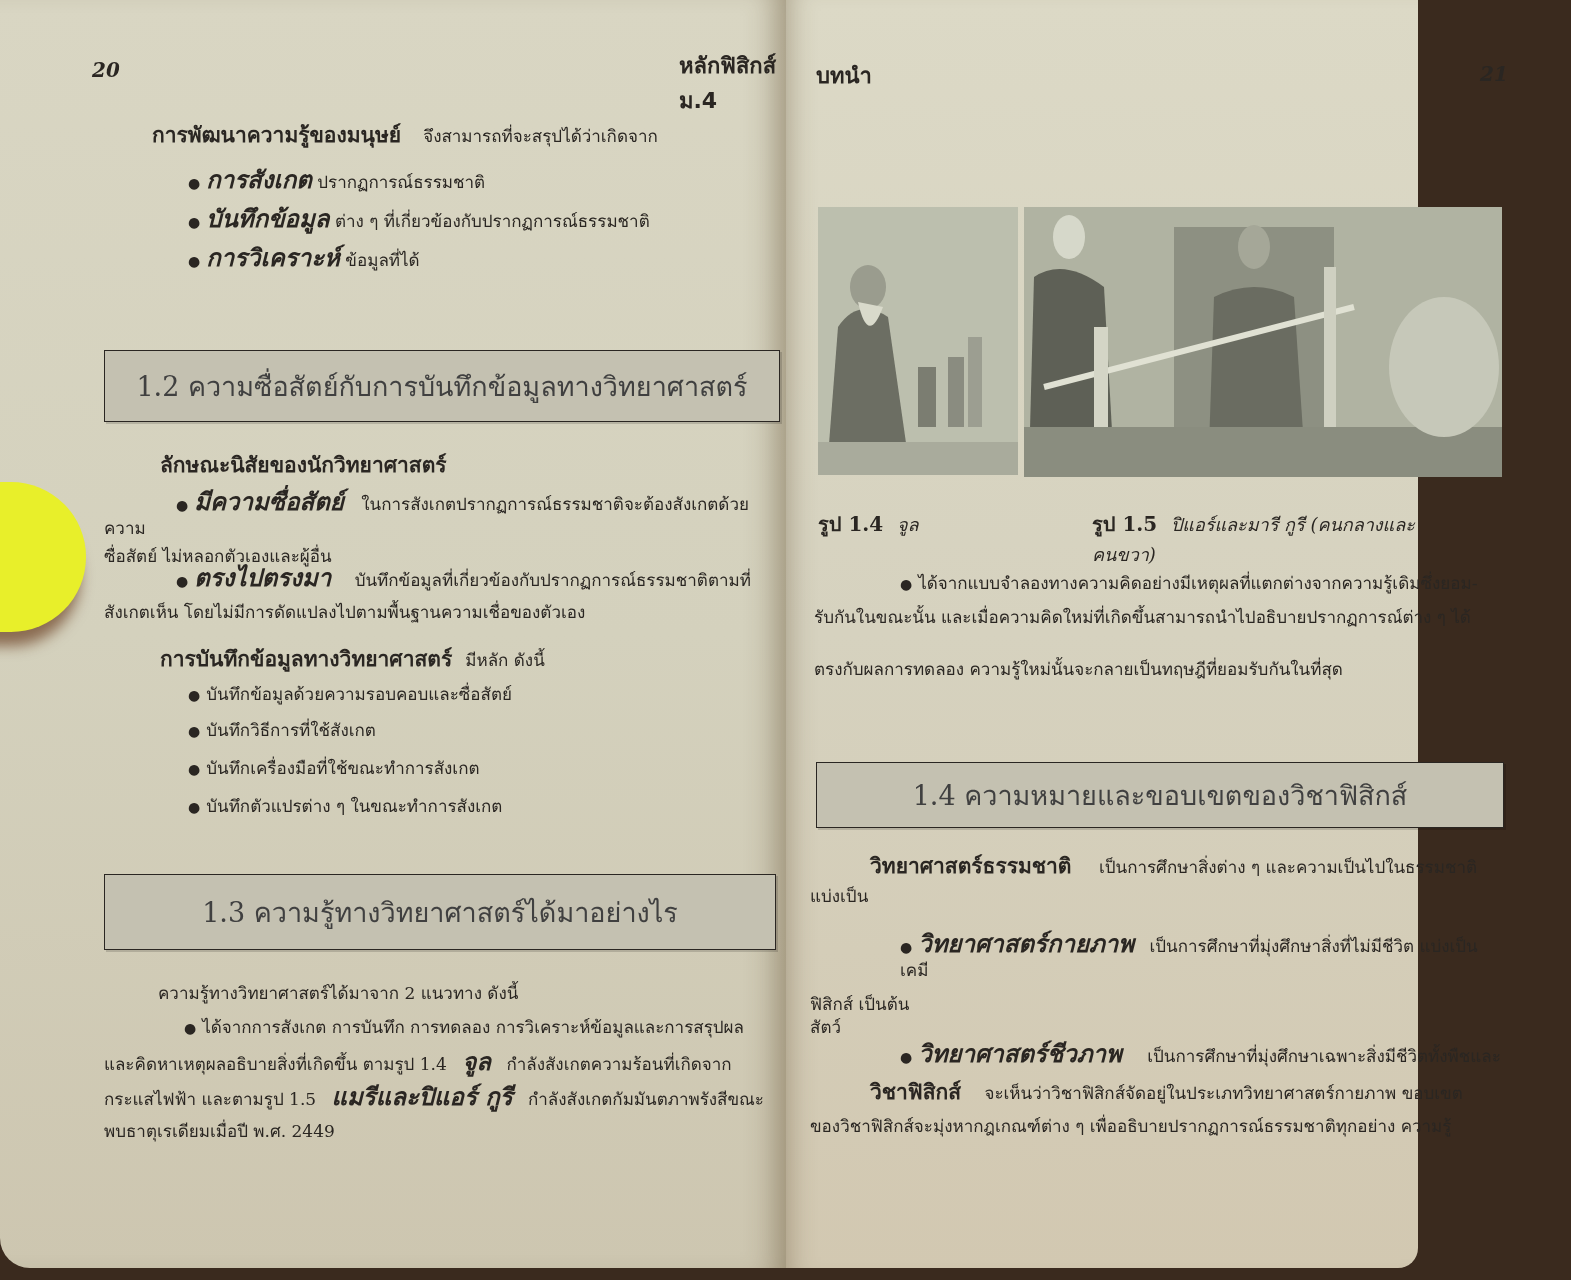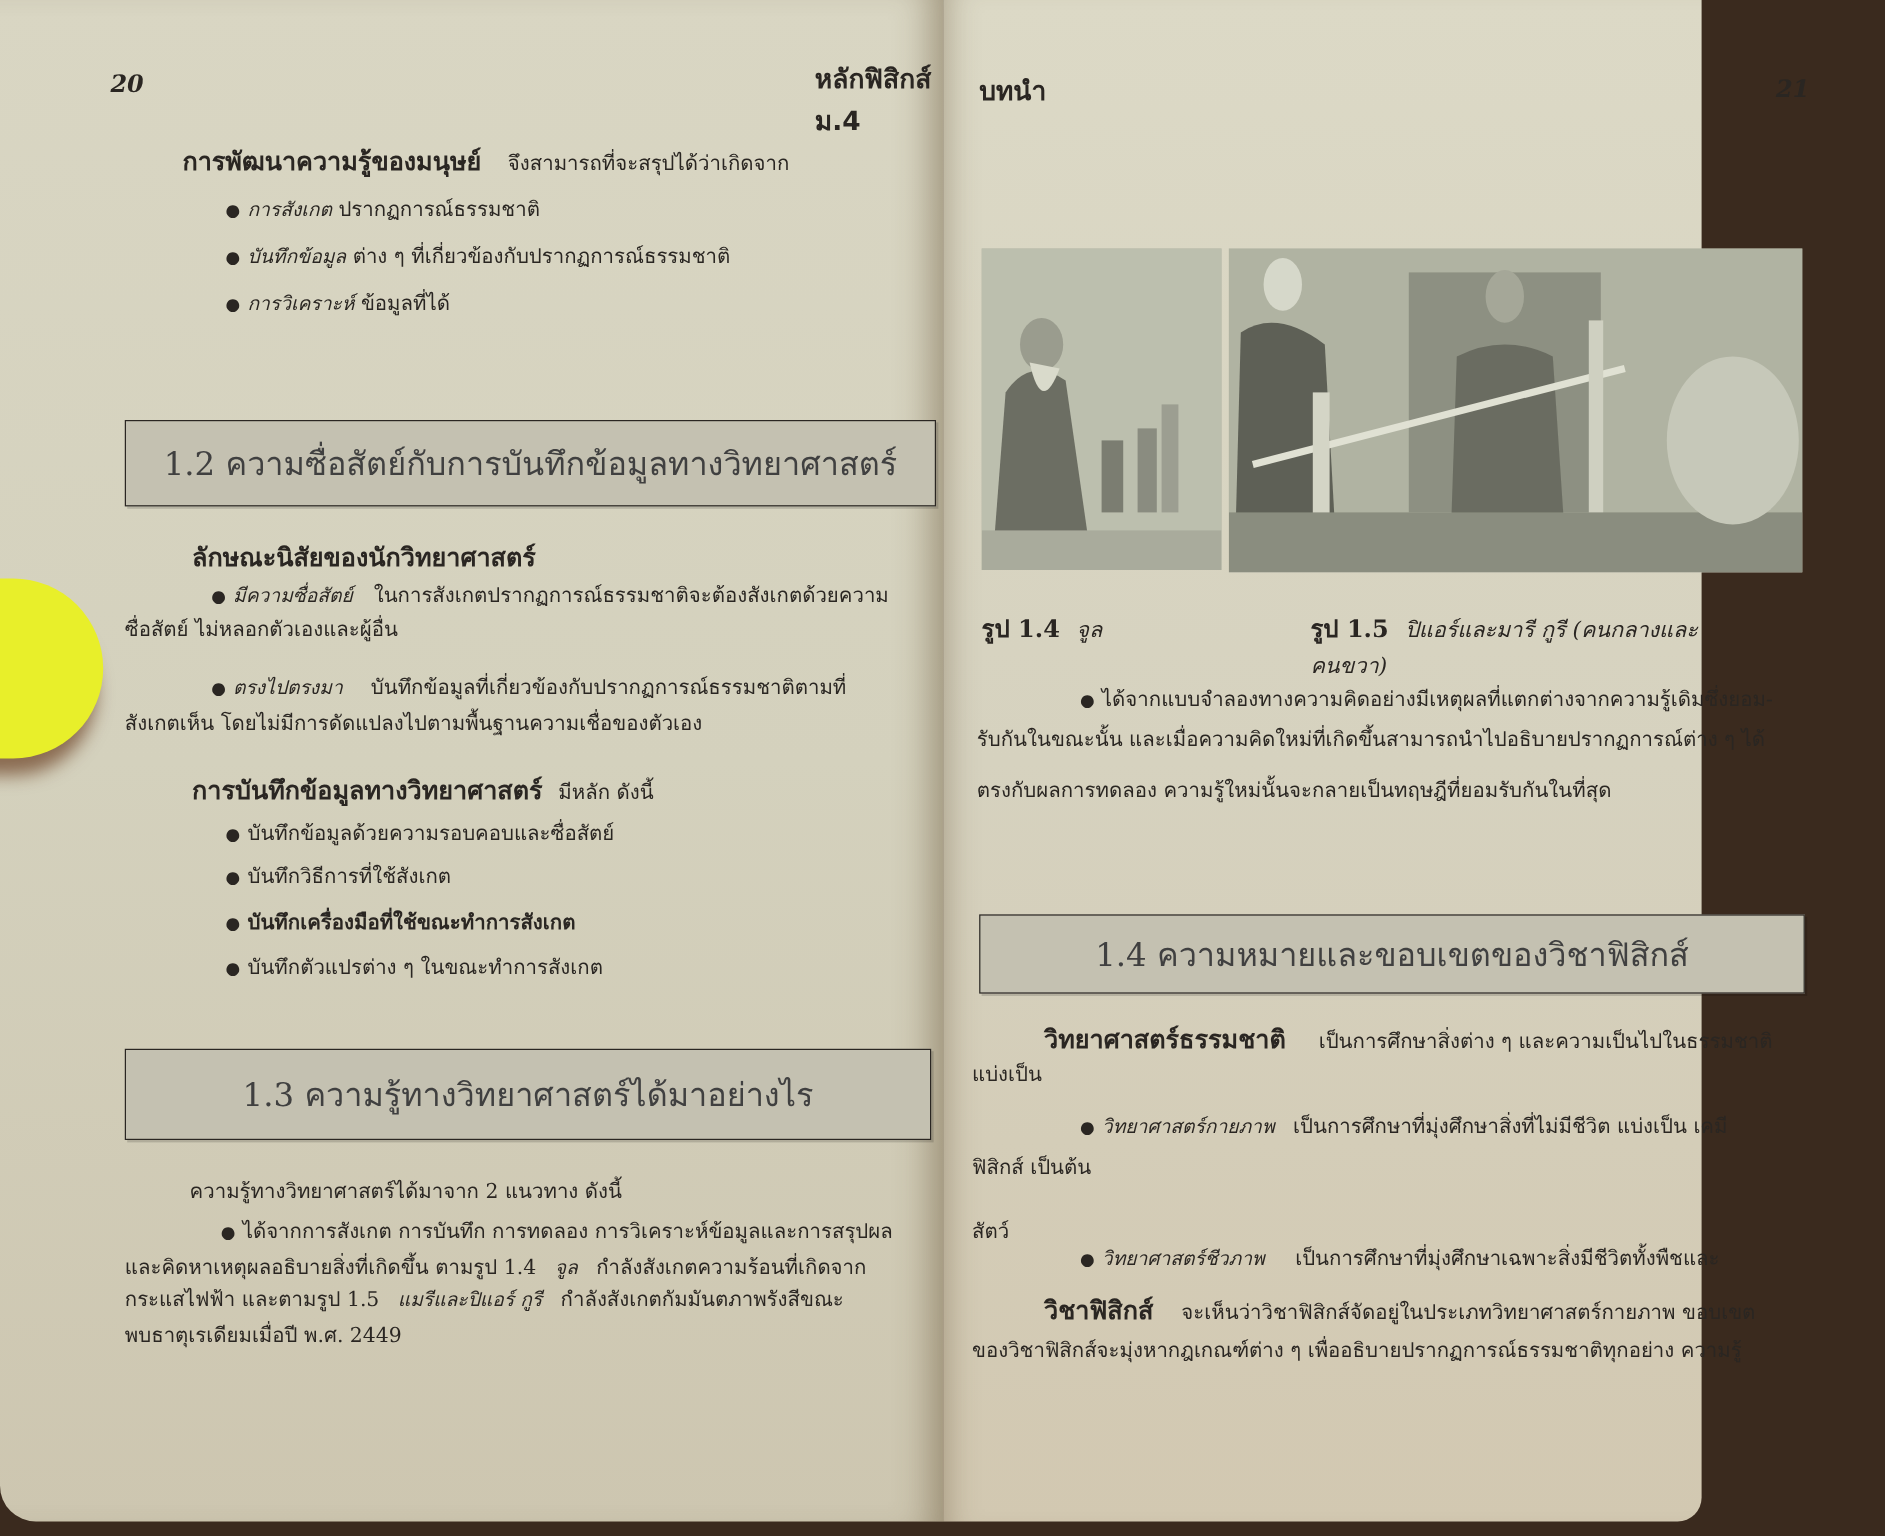--- a/index.html
+++ b/index.html
@@ -25,21 +25,21 @@
     box-shadow: inset 24px 0 26px -20px rgba(90,70,40,0.35);
     background: linear-gradient(180deg, #dcd9c6 0%, #d6d2bf 50%, #d2c8b1 100%);
   }
   .abs { position: absolute; }
   .page-num { font-style: italic; font-weight: bold; font-size: 20px; }
   .running-head { font-weight: bold; font-size: 22px; font-family: "DejaVu Sans", "Liberation Sans", sans-serif; }
   .lead { font-weight: bold; font-size: 21px; }
   .txt { font-size: 17px; line-height: 1.3; }
   .bullet { font-size: 17px; }
   .bullet .dot { font-size: 14px; margin-right: 6px; }
-  .em { font-style: italic; font-weight: normal; font-size: 16px; }
+  .em { font-style: italic; font-weight: bold; font-size: 24px; }
   .section-box {
     position: absolute;
     background: #c4c1b1;
     border: 1.5px solid #2a2622;
     box-shadow: 2px 2px 0 rgba(0,0,0,0.15);
     display: flex; align-items: center; justify-content: center;
     font-size: 27px; font-weight: 500; color: #404040;
   }
   .photo {
     position: absolute;
@@ -98,21 +98,21 @@
     <span style="margin-left:18px;">บันทึกข้อมูลที่เกี่ยวข้องกับปรากฏการณ์ธรรมชาติตามที่</span></div>
     <div style="margin-top:8px;">สังเกตเห็น โดยไม่มีการดัดแปลงไปตามพื้นฐานความเชื่อของตัวเอง</div>
   </div>
 
   <div class="abs" style="left:160px; top:642px;">
     <span class="lead">การบันทึกข้อมูลทางวิทยาศาสตร์</span>
     <span class="txt" style="margin-left:8px;">มีหลัก ดังนี้</span>
   </div>
   <div class="abs bullet" style="left:188px; top:680px;"><span class="dot">●</span><span>บันทึกข้อมูลด้วยความรอบคอบและซื่อสัตย์</span></div>
   <div class="abs bullet" style="left:188px; top:716px;"><span class="dot">●</span><span>บันทึกวิธีการที่ใช้สังเกต</span></div>
-  <div class="abs bullet" style="left:188px; top:754px;font-weight:bold;"><span class="dot">●</span><span>บันทึกเครื่องมือที่ใช้ขณะทำการสังเกต</span></div>
+  <div class="abs bullet" style="left:188px; top:754px;"><span class="dot">●</span><span>บันทึกเครื่องมือที่ใช้ขณะทำการสังเกต</span></div>
   <div class="abs bullet" style="left:188px; top:792px;"><span class="dot">●</span><span>บันทึกตัวแปรต่าง ๆ ในขณะทำการสังเกต</span></div>
 
   <div class="section-box" style="left:104px; top:874px; width:670px; height:74px;">1.3 ความรู้ทางวิทยาศาสตร์ได้มาอย่างไร</div>
 
   <div class="abs txt" style="left:158px; top:982px;">ความรู้ทางวิทยาศาสตร์ได้มาจาก 2 แนวทาง ดังนี้</div>
 
   <div class="abs txt" style="left:104px; top:1016px; width:680px;">
     <div style="padding-left:80px;"><span class="dot" style="font-size:14px; margin-right:6px;">●</span><span>ได้จากการสังเกต การบันทึก การทดลอง การวิเคราะห์ข้อมูลและการสรุปผล</span></div>
     <div style="margin-top:8px;">
       <span>และคิดหาเหตุผลอธิบายสิ่งที่เกิดขึ้น ตามรูป 1.4</span>
@@ -167,21 +167,21 @@
     <span class="it" style="margin-left:8px;">จูล</span>
   </div>
   <div class="abs caption" style="left:306px; top:508px;">
     <span class="num">รูป 1.5</span>
     <span class="it" style="margin-left:8px;">ปิแอร์และมารี กูรี (คนกลางและคนขวา)</span>
   </div>
 
   <div class="abs txt" style="left:28px; top:572px; width:692px;">
     <div style="padding-left:86px;"><span style="font-size:14px; margin-right:6px;">●</span><span>ได้จากแบบจำลองทางความคิดอย่างมีเหตุผลที่แตกต่างจากความรู้เดิมซึ่งยอม-</span></div>
     <div style="margin-top:12px;">รับกันในขณะนั้น และเมื่อความคิดใหม่ที่เกิดขึ้นสามารถนำไปอธิบายปรากฏการณ์ต่าง ๆ ได้</div>
-    <div style="margin-top:20px;">ตรงกับผลการทดลอง ความรู้ใหม่นั้นจะกลายเป็นทฤษฎีที่ยอมรับกันในที่สุด</div>
+    <div style="margin-top:30px;">ตรงกับผลการทดลอง ความรู้ใหม่นั้นจะกลายเป็นทฤษฎีที่ยอมรับกันในที่สุด</div>
   </div>
 
   <div class="section-box" style="left:30px; top:762px; width:686px; height:64px;">1.4 ความหมายและขอบเขตของวิชาฟิสิกส์</div>
 
   <div class="abs txt" style="left:24px; top:852px; width:696px;">
     <div style="padding-left:60px;">
       <span class="lead">วิทยาศาสตร์ธรรมชาติ</span>
       <span style="margin-left:22px;">เป็นการศึกษาสิ่งต่าง ๆ และความเป็นไปในธรรมชาติ</span>
     </div>
     <div style="margin-top:6px;">แบ่งเป็น</div>

